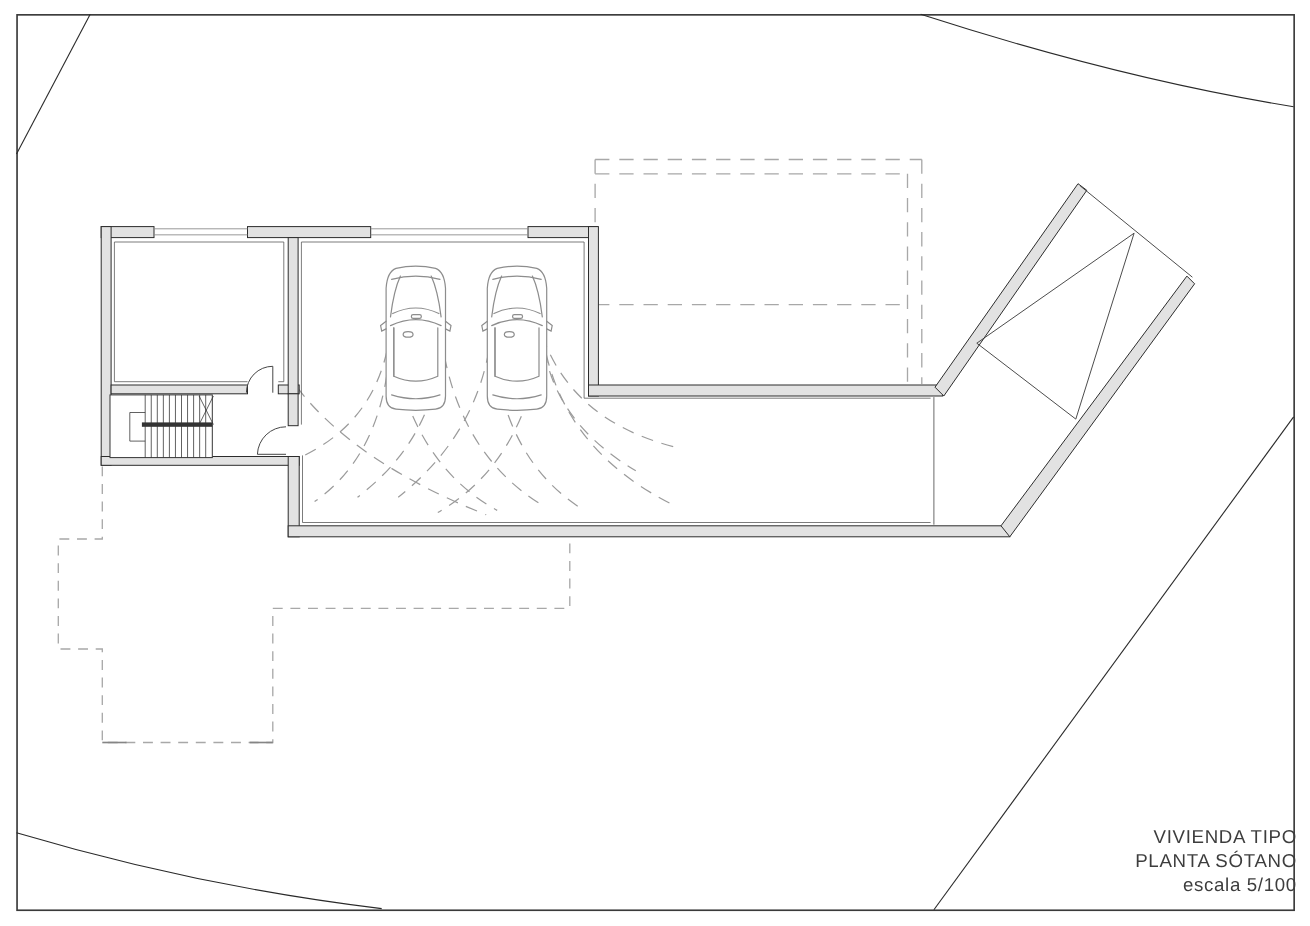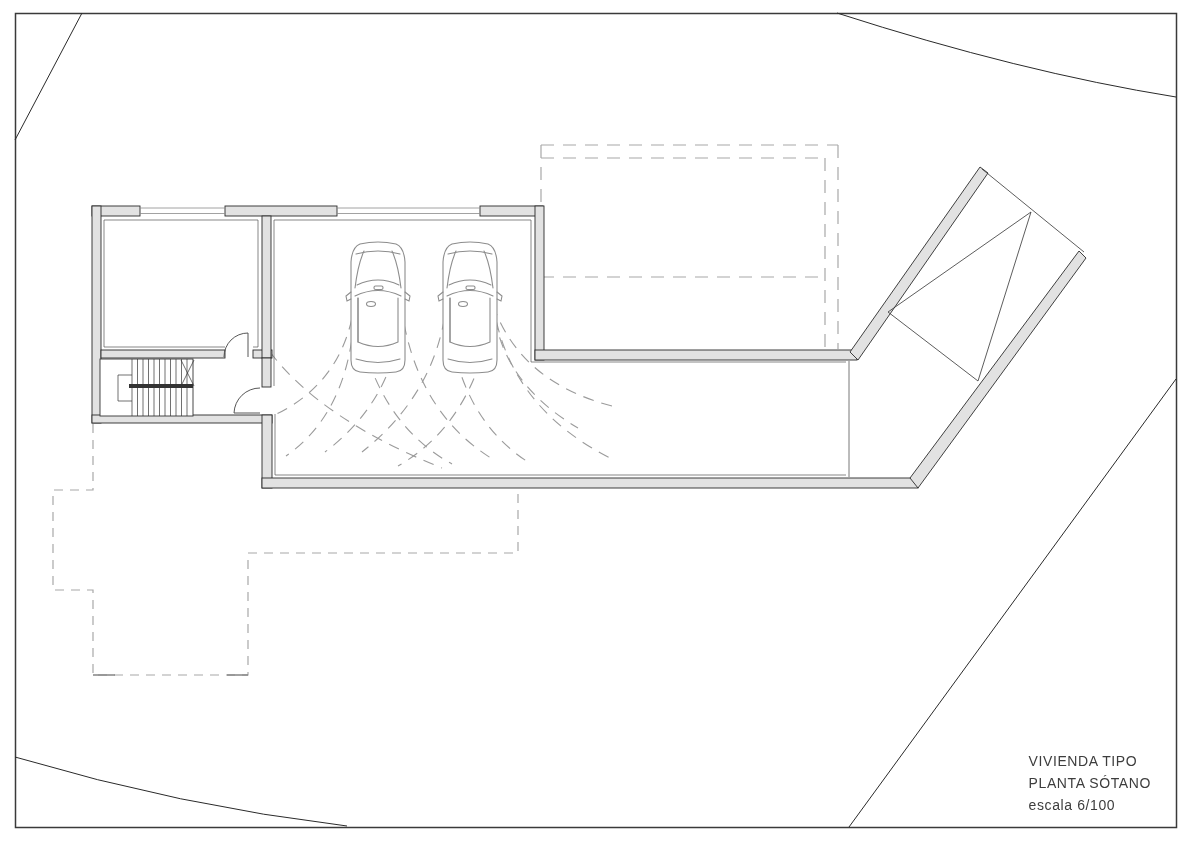--- a/index.html
+++ b/index.html
@@ -25,23 +25,24 @@
   .car-body{fill:#ffffff;}
   .arc{stroke:var(--arc_line,#9b9b9b);stroke-width:1.1;fill:none;stroke-dasharray:11 8;}
   .proj{stroke:var(--dashed_line,#a8a8a8);stroke-width:1.2;fill:none;stroke-dasharray:13 9;}
   .foot{stroke:var(--dashed_line,#a8a8a8);stroke-width:1.2;fill:none;stroke-dasharray:9 7;}
   .foot-dark{stroke:#858585;stroke-width:1.5;fill:none;}
   .ramp-line{stroke:#333;stroke-width:0.8;fill:none;}
   .thin{stroke:#555;stroke-width:0.8;fill:none;}
 
   .title-block{
     position:absolute;
-    right:40px;bottom:26px;
+    right:12px;bottom:26px;
+    text-align:right;
     color:var(--text,#3d3d3d);
-    font-size:14px;
+    font-size:17px;
     line-height:22px;
     letter-spacing:0.6px;
   }
   .title-block div{white-space:nowrap;}
 </style>
 </head>
 <body>
 
 <div class="page">
 
@@ -157,16 +158,16 @@
   </g>
 
   <use href="#car-symbol" transform="translate(350,240)"></use>
   <use href="#car-symbol" transform="translate(442,240)"></use>
 
 </svg>
 
 <div class="title-block">
   <div>VIVIENDA TIPO</div>
   <div>PLANTA SÓTANO</div>
-  <div>escala 6/100</div>
+  <div>escala 5/100</div>
 </div>
 
 </div>
 
 </body></html>

